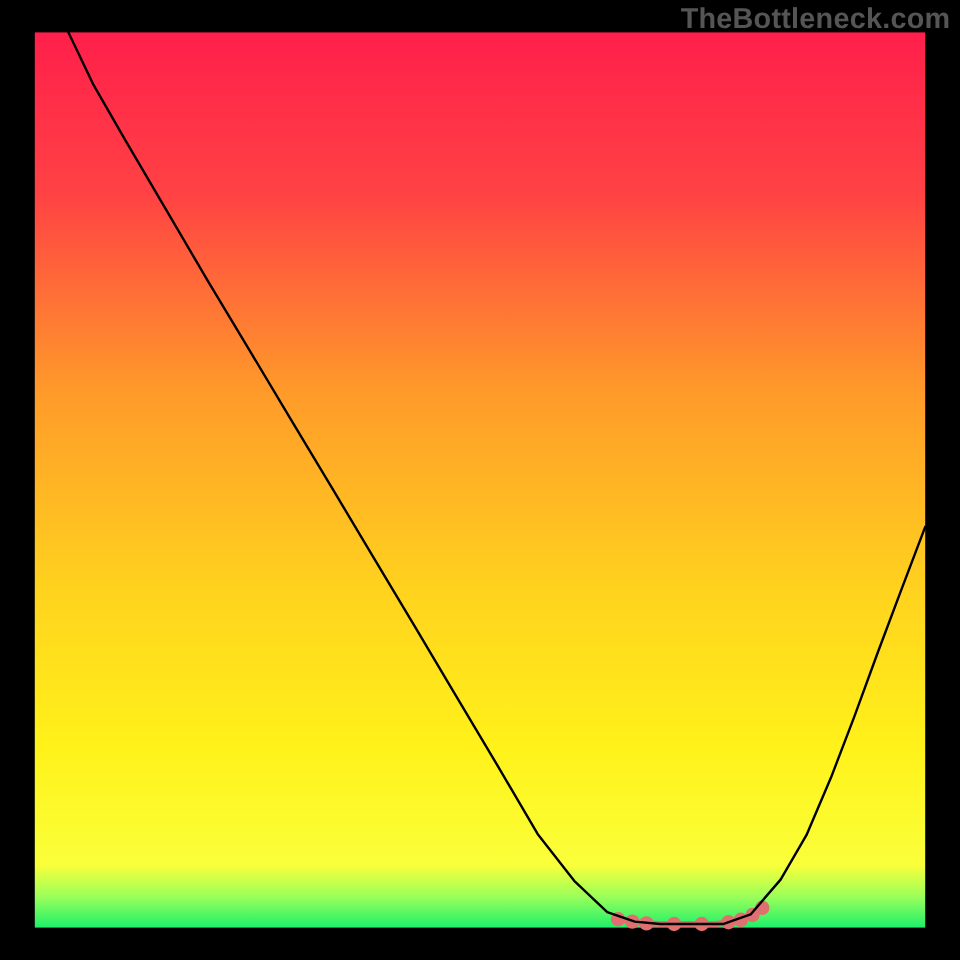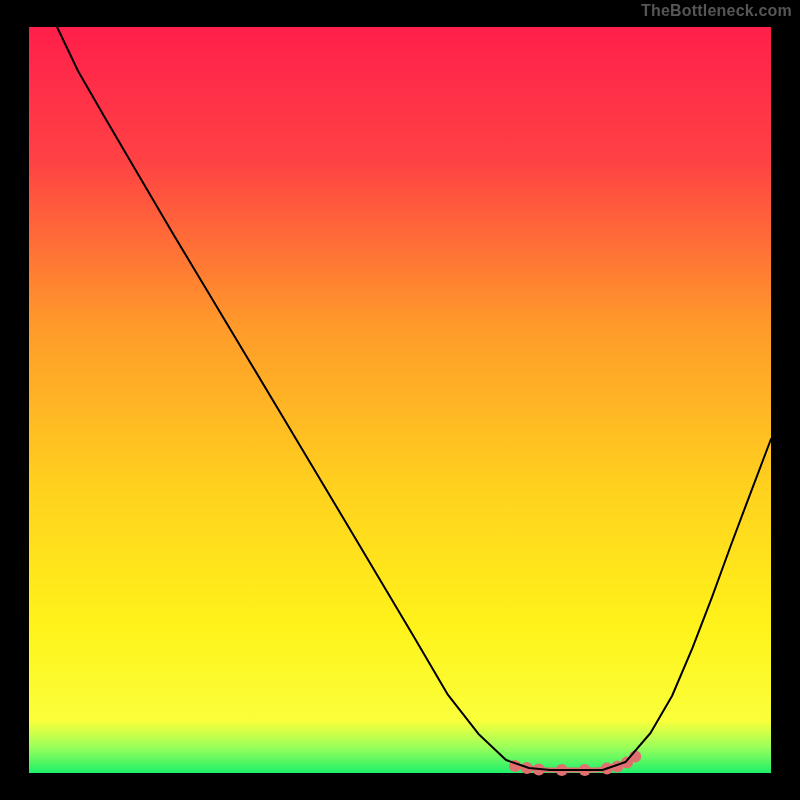--- a/index.html
+++ b/index.html
@@ -14,21 +14,21 @@
   }
   .wrapper {
     position: absolute;
     inset: 0;
   }
   .watermark {
     position: absolute;
     top: 2px;
     right: 8px;
     color: #555;
-    font-size: 16px;
+    font-size: 24px;
     font-weight: 600;
     letter-spacing: 0.2px;
     user-select: none;
   }
   svg {
     display: block;
   }
 </style>
 </head>
 <body>

